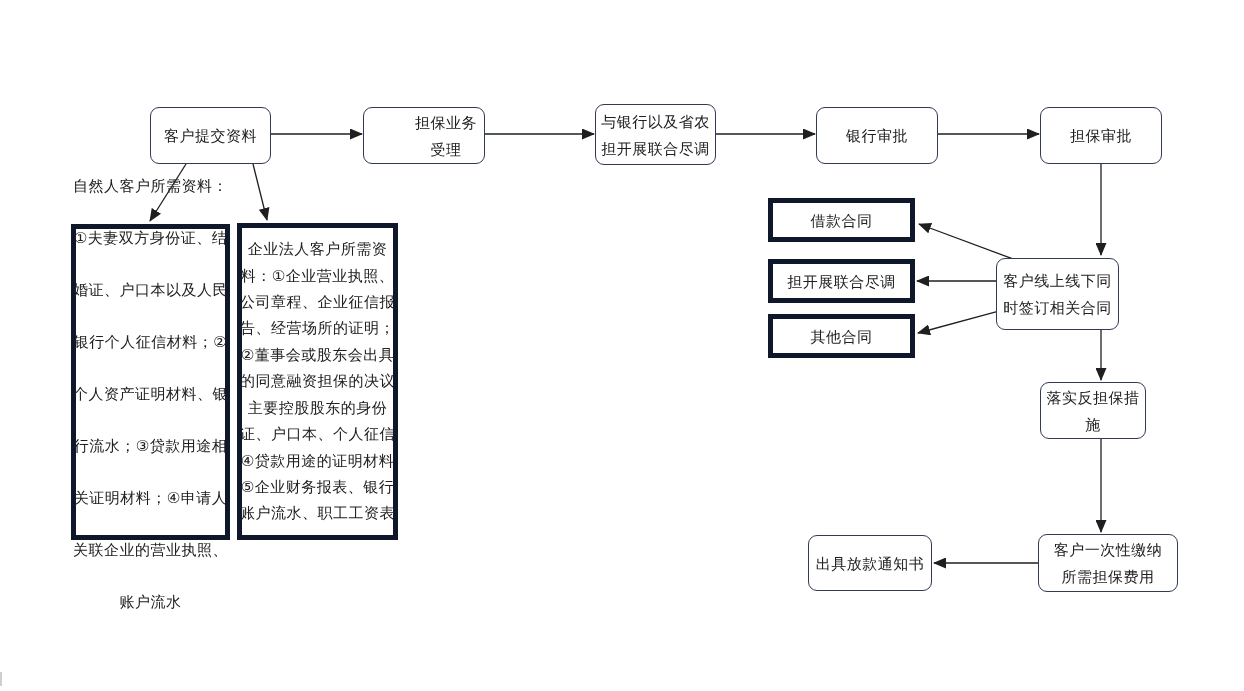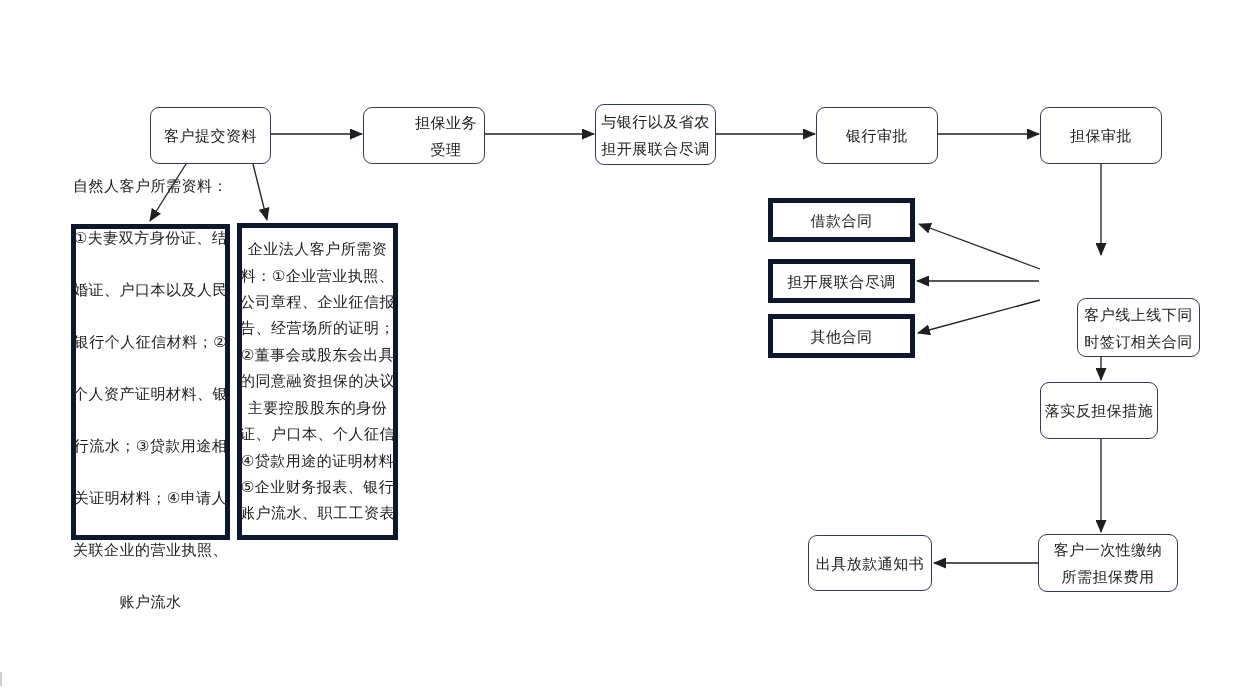--- a/index.html
+++ b/index.html
@@ -35,22 +35,22 @@
   #n-submit           {left:150px;top:107px;width:121px;height:57px;}
   #n-acceptance       {left:363px;top:107px;width:122px;height:57px;padding-left:44px;}
   #n-joint-dd         {left:595px;top:104px;width:121px;height:61px;justify-content:center;}
   #n-bank-approval    {left:816px;top:107px;width:122px;height:57px;}
   #n-guarantee-appr   {left:1040px;top:107px;width:122px;height:57px;}
   #n-natural-person   {left:71px; top:224px;width:159px;height:316px;}
   #n-corporate        {left:237px;top:223px;width:161px;height:317px;}
   #n-loan-contract    {left:768px;top:198px;width:147px;height:44px;}
   #n-entrust-contract {left:768px;top:259px;width:147px;height:44px;}
   #n-other-contract   {left:768px;top:314px;width:147px;height:44px;}
-  #n-sign-contracts   {left:1077px;top:258px;width:123px;height:59px;margin-top:40px;}
-  #n-counter-guar     {left:1040px;top:382px;width:118px;height:57px;}
+  #n-sign-contracts   {left:996px;top:258px;width:123px;height:72px;}
+  #n-counter-guar     {left:1040px;top:382px;width:106px;height:57px;}
   #n-pay-fee          {left:1038px;top:534px;width:140px;height:58px;}
   #n-loan-notice      {left:808px;top:535px;width:124px;height:56px;}
   #edge-artifact{
     position:absolute;left:0;top:672px;width:2px;height:14px;background:#cfcfcf;
   }
 </style>
 </head>
 <body>
 
 <div id="canvas">

